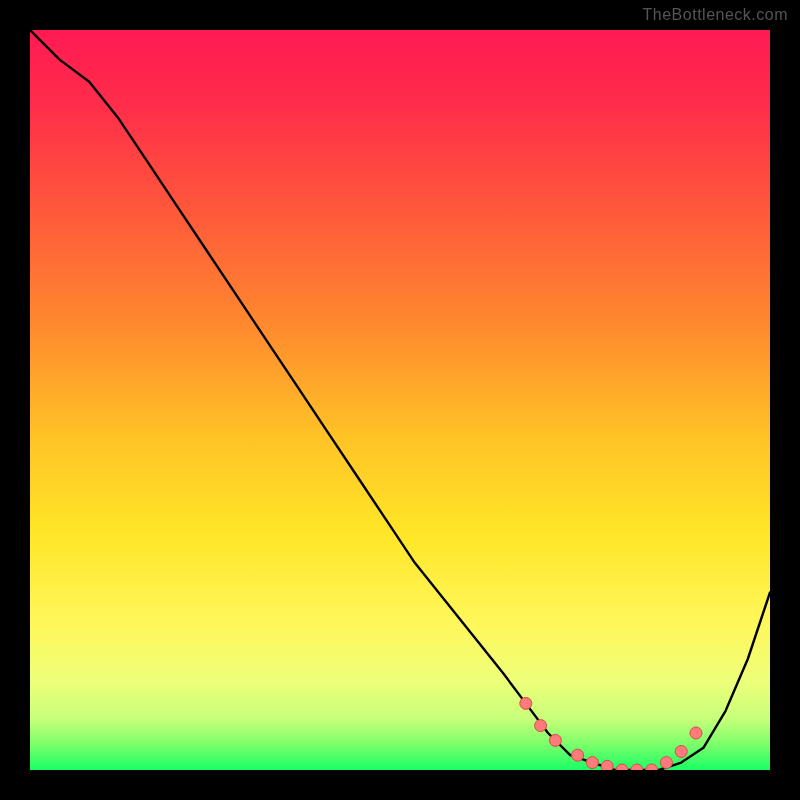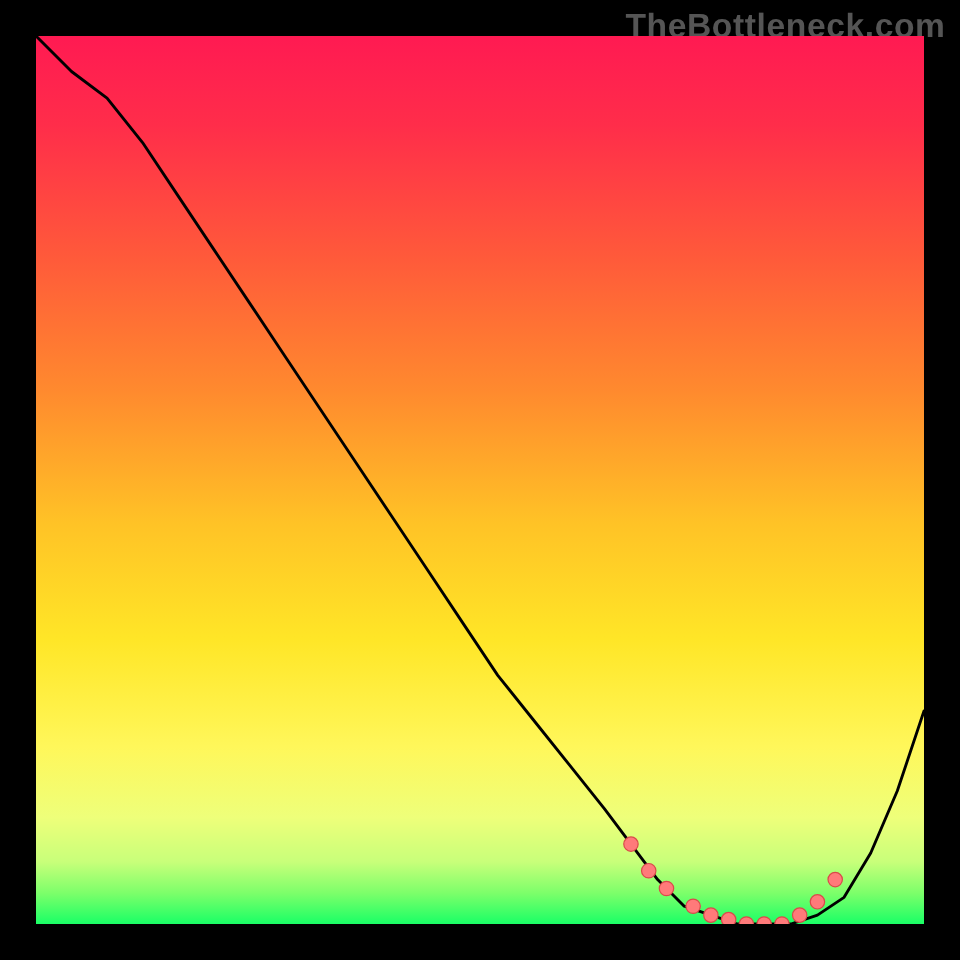--- a/index.html
+++ b/index.html
@@ -22,22 +22,22 @@
     left: 30px;
     top: 30px;
     width: 740px;
     height: 740px;
   }
   .watermark {
     position: absolute;
     top: 6px;
     right: 12px;
     color: #555;
-    font-size: 28px;
-    font-weight: 700;
+    font-size: 16px;
+    font-weight: 400;
     letter-spacing: 0.5px;
     user-select: none;
   }
 </style>
 </head>
 <body>
 <div class="frame">
 
   <div class="watermark">TheBottleneck.com</div>
 

